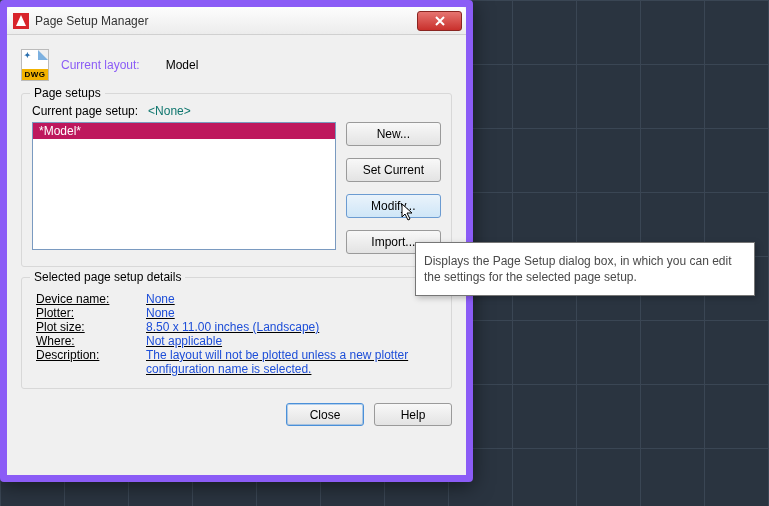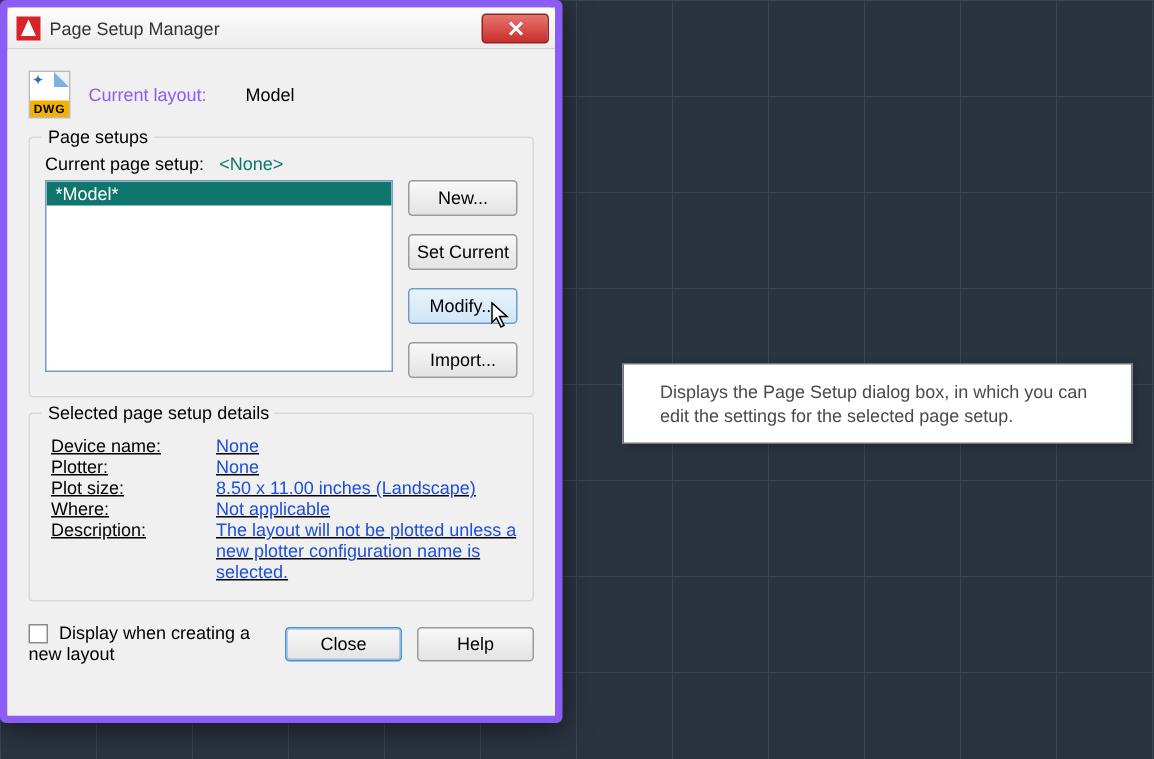--- a/index.html
+++ b/index.html
@@ -19,23 +19,23 @@
     inset: 0;
     background:
       linear-gradient(to right, #3a4654 1px, transparent 1px) 0 0/64px 64px,
       linear-gradient(to bottom, #3a4654 1px, transparent 1px) 0 0/64px 64px,
       #2a3440;
   }
   .window {
     position: absolute;
     top: 0;
     left: 0;
-    width: 375px;
+    width: 473px;
     height: 482px;
-    border: 5px solid #8b5cf6;
+    border: 7px solid #8b5cf6;
     background: #f0f0f0;
     box-shadow: 0 4px 20px rgba(0,0,0,.5);
     border-radius: 4px;
     display: flex;
     flex-direction: column;
   }
   .titlebar {
     height: 28px;
     background: linear-gradient(#fdfdfd,#ececec);
     border-bottom: 1px solid #d0d0d0;
@@ -137,21 +137,21 @@
     border: 1px solid #7a9ac0;
     overflow: hidden;
   }
   .ps-list .item {
     height: 16px;
     line-height: 16px;
     padding: 0 6px;
     color:#000;
   }
   .ps-list .item.selected {
-    background: #0f766e;
+    background: #be185d;
     color: #fff;
   }
   .ps-buttons {
     display:flex; flex-direction:column; gap:12px;
     width: 98px;
   }
   .win-btn {
     height: 24px;
     background: linear-gradient(#f8f8f8,#e3e3e3);
     border: 1px solid #9a9a9a;
@@ -199,21 +199,21 @@
   }
   .footer-btns { margin-left:auto; display:flex; gap:10px; }
   .footer-btns .win-btn { width:78px; height:23px; }
   .tooltip {
     position:absolute;
     top: 242px;
     left: 415px;
     width: 340px;
     background:#fff;
     border:1px solid #767676;
-    padding: 10px 24px;
+    padding: 10px 8px;
     color:#4a4a4a;
     font-size:12px;
     box-shadow: 2px 2px 6px rgba(0,0,0,.25);
     line-height:1.35;
   }
 </style>
 </head>
 <body>
 
 <div class="grid-bg"></div>
@@ -275,24 +275,20 @@
         <span>Plot size:</span>
         <span class="val">8.50 x 11.00 inches (Landscape)</span>
         <span>Where:</span>
         <span class="val">Not applicable</span>
         <span>Description:</span>
         <span class="val">The layout will not be plotted unless a new plotter configuration name is selected.</span>
       </div>
     </div>
 
     <div class="footer">
-      <label>
-        <span class="checkbox"></span>
-        <span>Display when creating a new layout</span>
-      </label>
       <div class="footer-btns">
         <div class="win-btn default">Close</div>
         <div class="win-btn">Help</div>
       </div>
     </div>
   </div>
 </div>
 
 <div class="tooltip">Displays the Page Setup dialog box, in which you can edit the settings for the selected page setup.</div>
 

